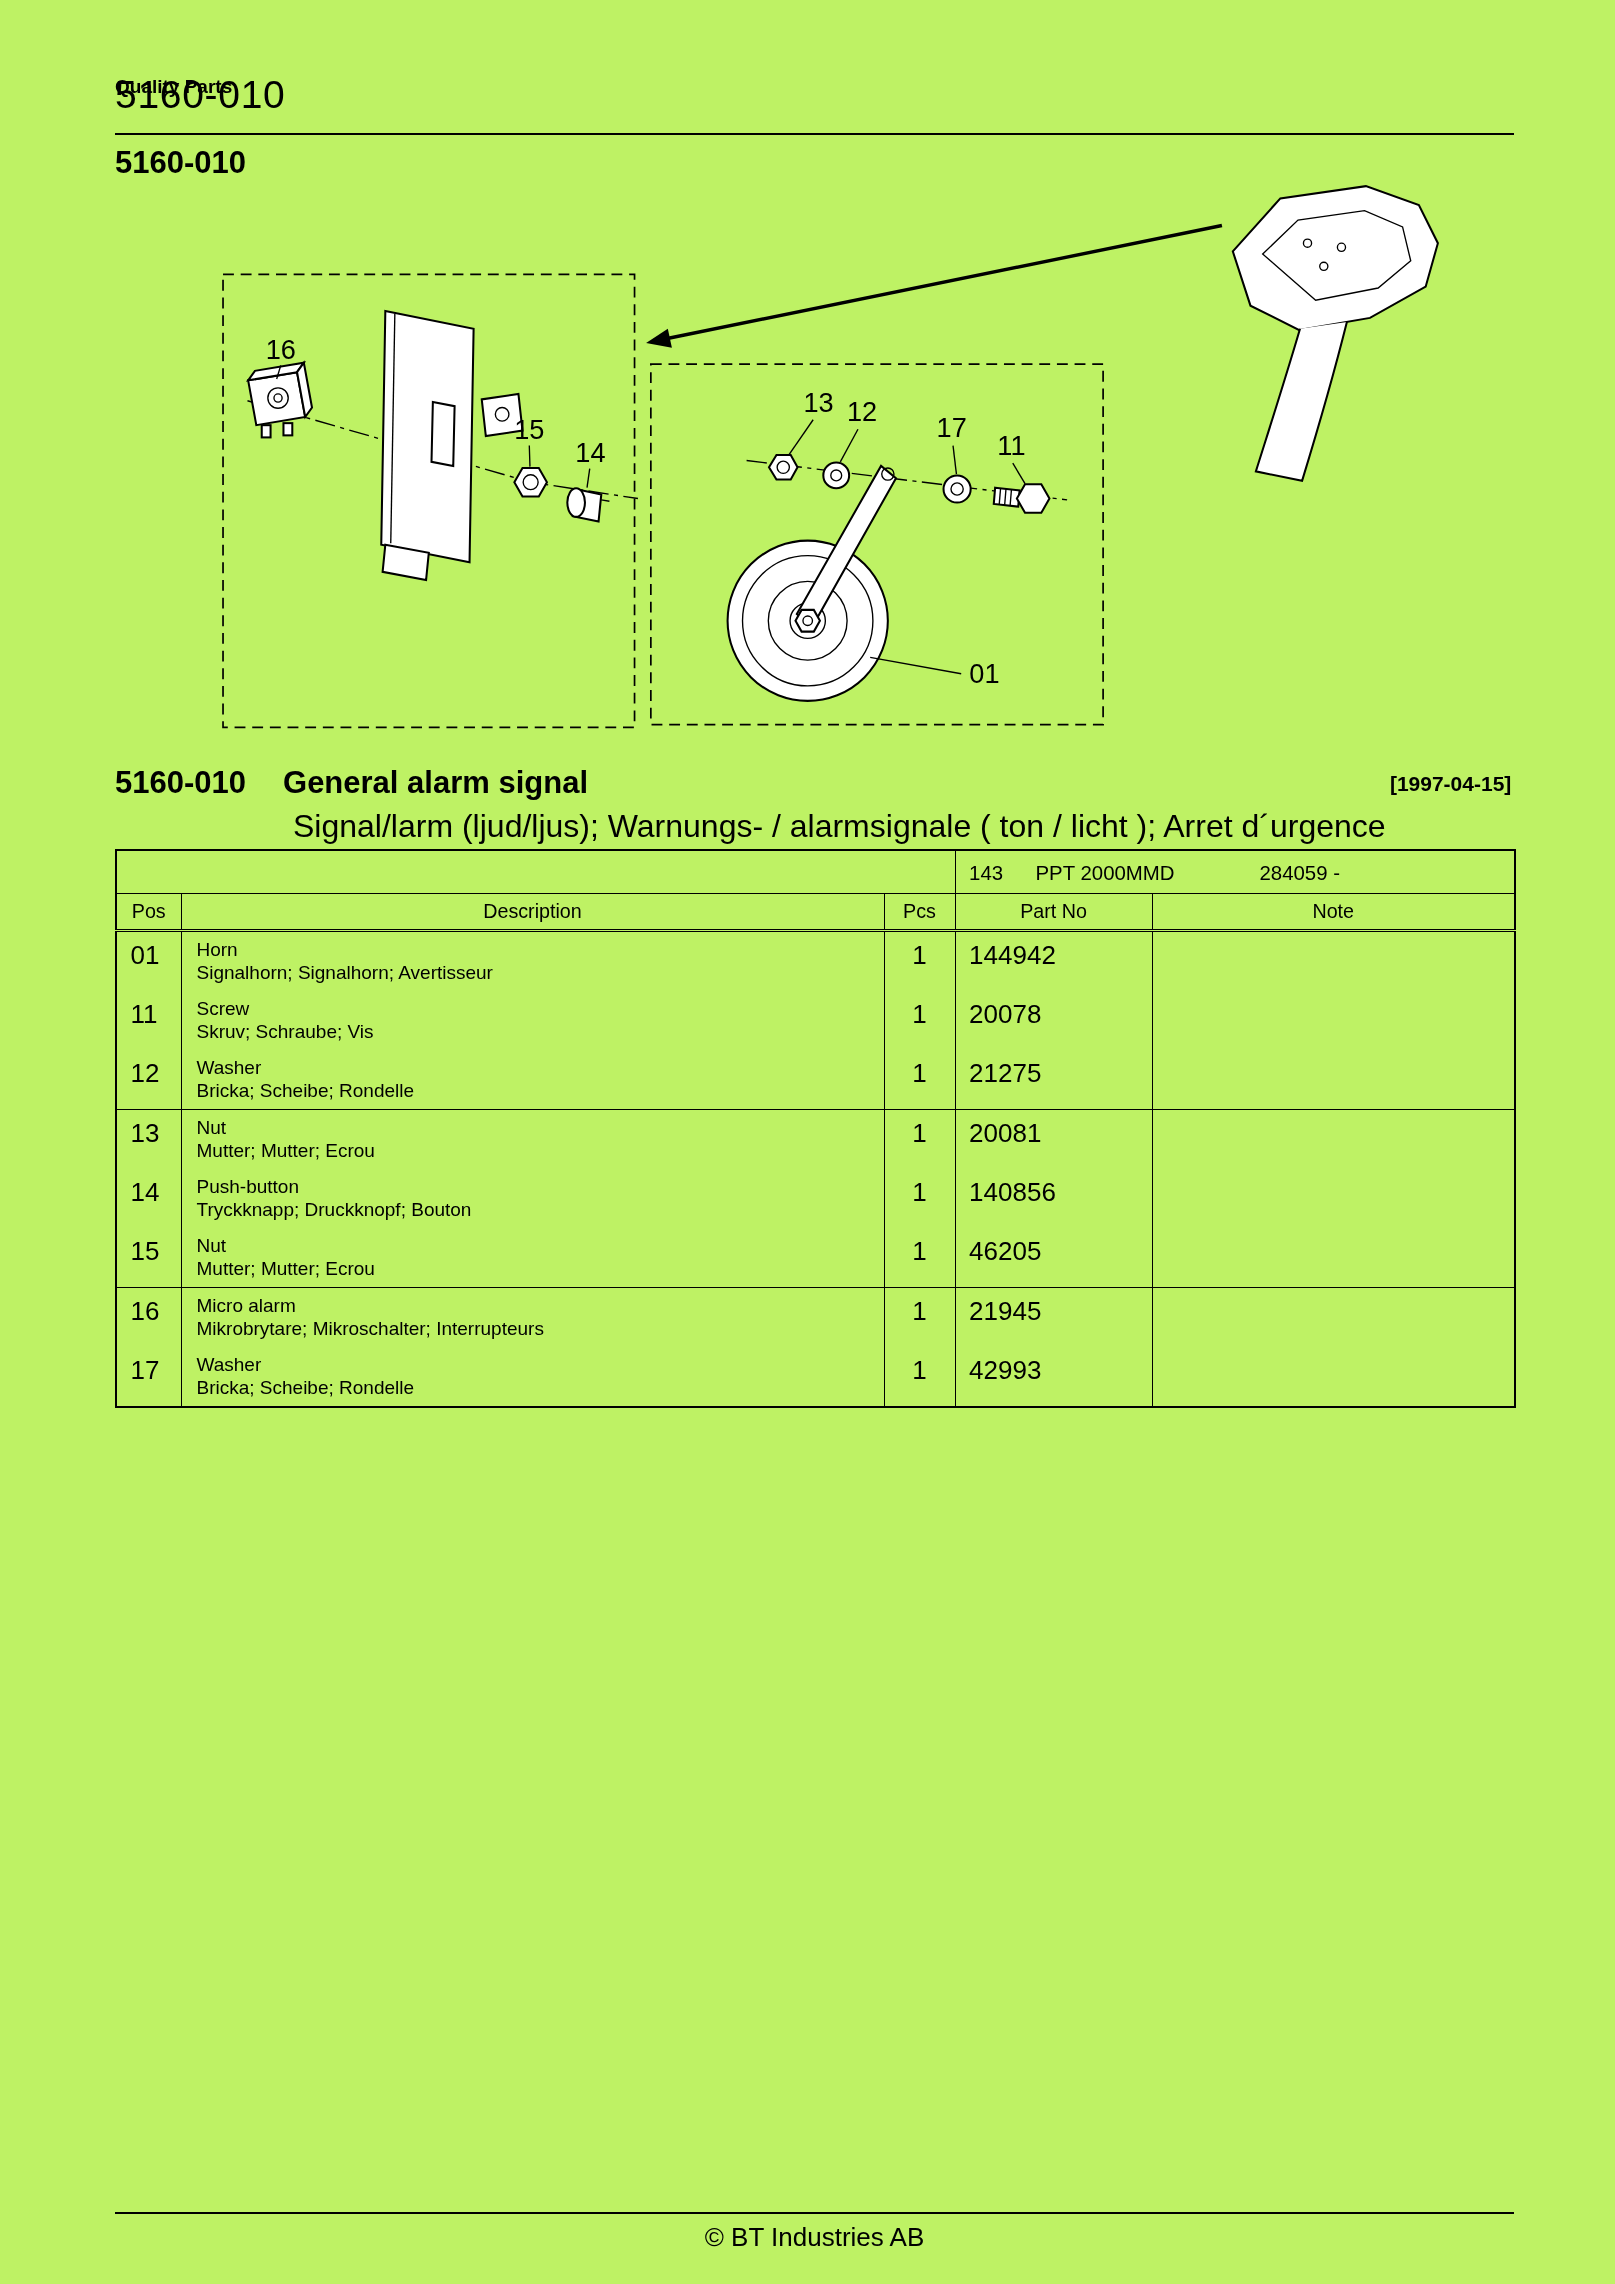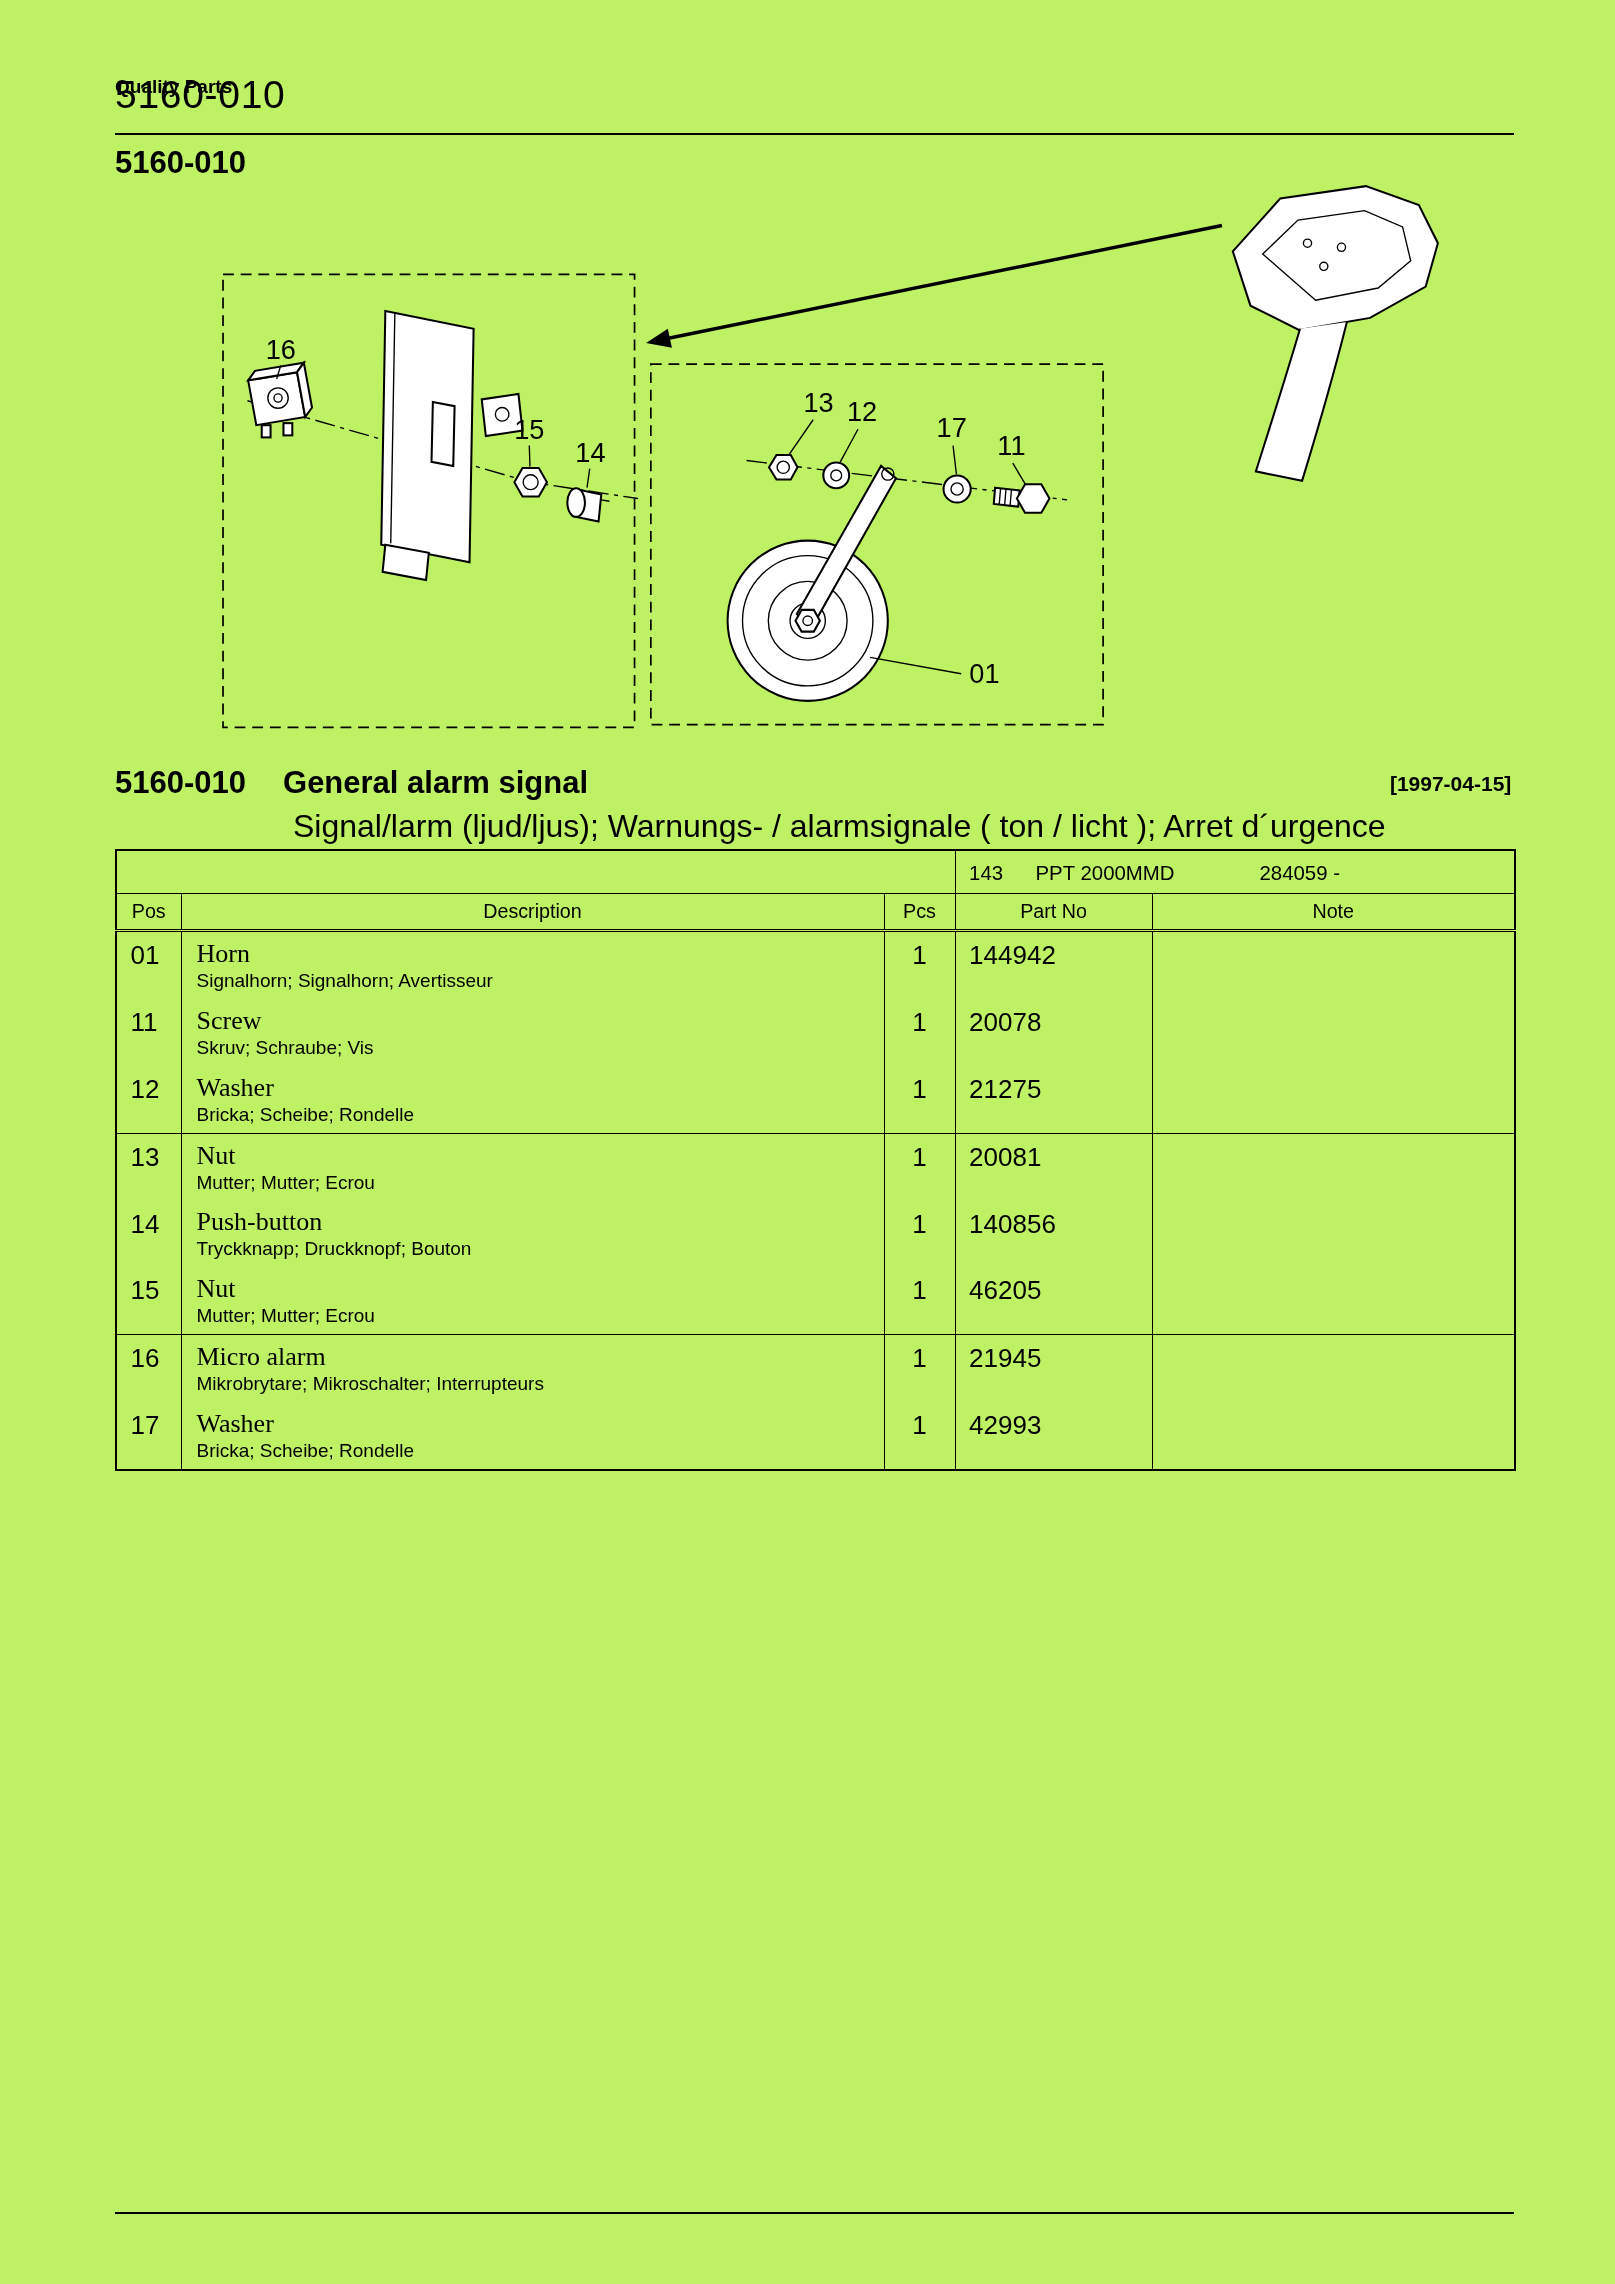--- a/index.html
+++ b/index.html
@@ -36,21 +36,21 @@
   
   .parts-table { position:absolute; left:115px; top:849px; width:1399px; border-collapse:collapse; table-layout:fixed; border:2px solid #000; }
   .parts-table td, .parts-table th { border-left:1.4px solid #000; border-right:1.4px solid #000; vertical-align:top; }
   .model-row td { border-bottom:1.4px solid #000; height:43px; }
   .model-right { position:relative; }
   .model-right span { position:absolute; top:11px; font-size:20.4px; white-space:nowrap; }
   .m1 { left:13.6px; } .m2 { left:80px; } .m3 { left:304px; }
   .head-row th { border-bottom:3.4px double #000; font-weight:normal; font-size:19.7px; text-align:center; padding:6.8px 0 6.1px; }
   .c-pos  { font-size:26px; padding:8.1px 0 0 13.6px; }
   .c-desc { padding:6.8px 0 6.1px 15px; }
-  .c-desc .main { font-size:26px; line-height:1.12;font-family:Liberation Serif, serif; }
+  .c-desc .main { font-size:19px; line-height:1.12; }
   .c-desc .sub  { font-size:19px; line-height:1.2; margin-top:2px; }
   .c-pcs  { font-size:26px; padding-top:8.1px; text-align:center; }
   .c-part { font-size:26px; padding:8.1px 0 0 13.6px; }
   .group-start td { border-top:1.4px solid #000; }
 
   
   .footer-rule { position:absolute; left:115px; width:1399px; top:2212px; border-top:2.7px solid #000; }
   .footer-text { position:absolute; left:115px; width:1399px; top:2222px; text-align:center; font-size:26px; }
 </style>
 </head>
@@ -277,15 +277,16 @@
           <div class="sub">Bricka; Scheibe; Rondelle</div>
         </td>
         <td class="c-pcs">1</td>
         <td class="c-part">42993</td>
         <td class="c-note"></td>
       </tr>
     </tbody>
   </table>
 
   <div class="footer-rule"></div>
+  <div class="footer-text">© BT Industries AB</div>
 
 </div>
 
 
 </body></html>

